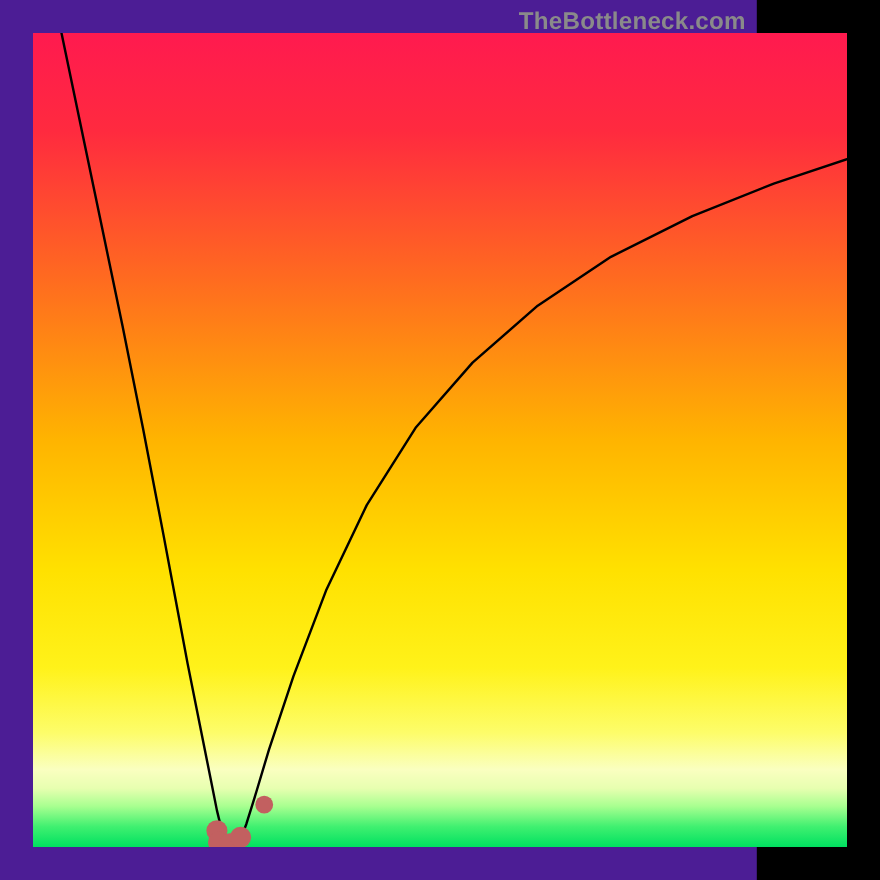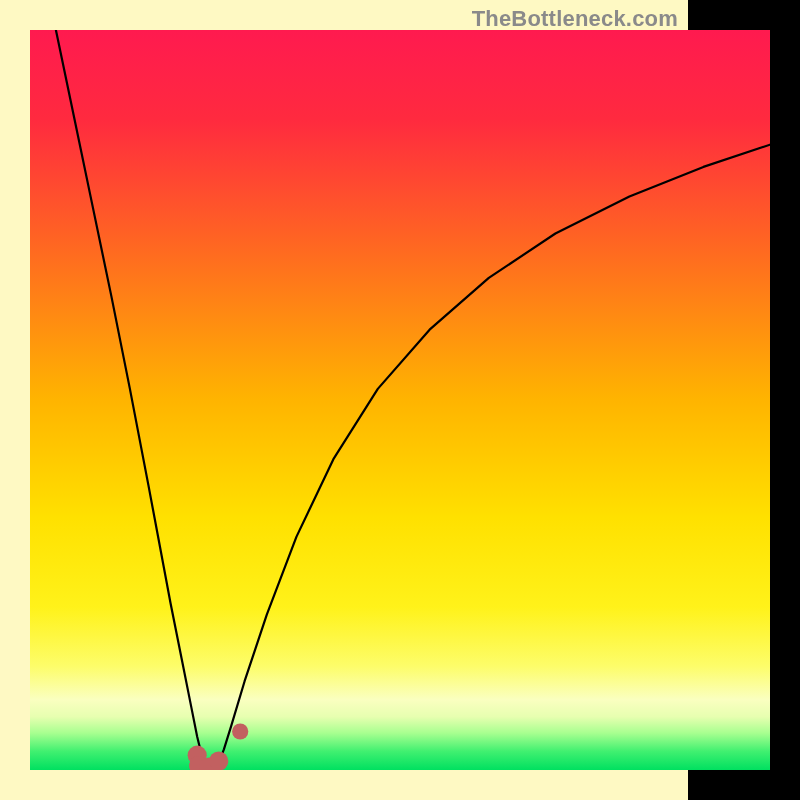--- a/index.html
+++ b/index.html
@@ -9,21 +9,21 @@
     height: 800px;
     background: #000;
     overflow: hidden;
   }
   .frame {
     position: absolute;
     left: 0;
     top: 0;
     width: 688px;
     height: 800px;
-    background: #fef9c3;
+    background: #4c1d95;
   }
   .plot {
     position: absolute;
     left: 30px;
     top: 30px;
     width: 740px;
     height: 740px;
     overflow: hidden;
   }
   .attribution {

